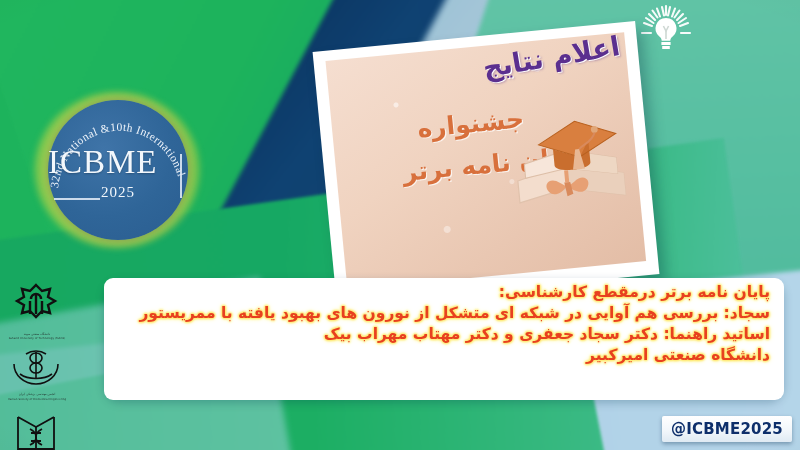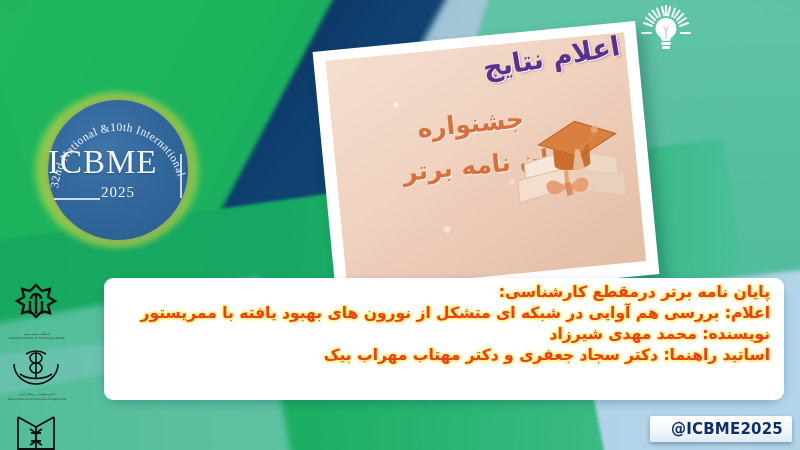--- a/index.html
+++ b/index.html
@@ -178,21 +178,21 @@
   .logo-box{position:relative;margin-bottom:8px;}
   .logo-cap{
     font-size:2.6px;line-height:3.2px;color:#1b1b1b;text-align:center;
     letter-spacing:.1px;padding-top:1px;opacity:.85;
   }
   .logo-cap.fa{direction:rtl;font-size:3px;}
 
   
   #handle{
     position:absolute;right:8px;bottom:8px;
-    padding:3px 9px 4px 21px;
+    padding:3px 9px 4px 9px;
     background:linear-gradient(180deg,#ffffff 0%,#f2f7fb 55%,#dfeaf3 100%);
     border-radius:2px;
     box-shadow:0 2px 4px rgba(0,35,70,.35);
   }
   #handle span{
     color:#0e2f6b;font-weight:bold;font-size:15px;letter-spacing:.2px;
     font-family:"DejaVu Sans","Liberation Sans",sans-serif;
   }
 </style>
 </head>
@@ -279,23 +279,23 @@
         <circle cx="91" cy="42" r="3.4" fill="#e0a678"></circle>
         <path d="M91 45 C88 54 78 56 74 60" stroke="#d98a5c" stroke-width="2" fill="none"></path>
         <path d="M70 60 L66 80 L78 80 L74 60 Z" fill="#e8b894"></path>
       </svg>
     </div>
   </div>
 
   <div id="info-banner">
     <div id="info-inner">
       <div class="info-line">پایان نامه برتر درمقطع کارشناسی:</div>
-      <div class="info-line">اعلام: بررسی هم آوایی در شبکه ای متشکل از نورون های بهبود یافته با ممریستور</div>
-      <div class="info-line">نویسنده: محمد مهدی شیرزاد</div>
+      <div class="info-line">سجاد: بررسی هم آوایی در شبکه ای متشکل از نورون های بهبود یافته با ممریستور</div>
       <div class="info-line">اساتید راهنما: دکتر سجاد جعفری و دکتر مهتاب مهراب بیک</div>
+      <div class="info-line">دانشگاه صنعتی امیرکبیر</div>
     </div>
   </div>
 
   <div id="left-logos">
 
     <div class="logo-box">
       <svg viewBox="0 0 60 48" width="60" height="48">
         <g fill="none" stroke="#101010" stroke-width="2.4">
           <path d="M30 5 L36 11 L44 9 L42 17 L49 21 L42 25 L44 33 L36 31 L30 37 L24 31 L16 33 L18 25 L11 21 L18 17 L16 9 L24 11 Z"></path>
           <path d="M30 15 L30 34 M24 21 L24 34 M36 21 L36 34"></path>

